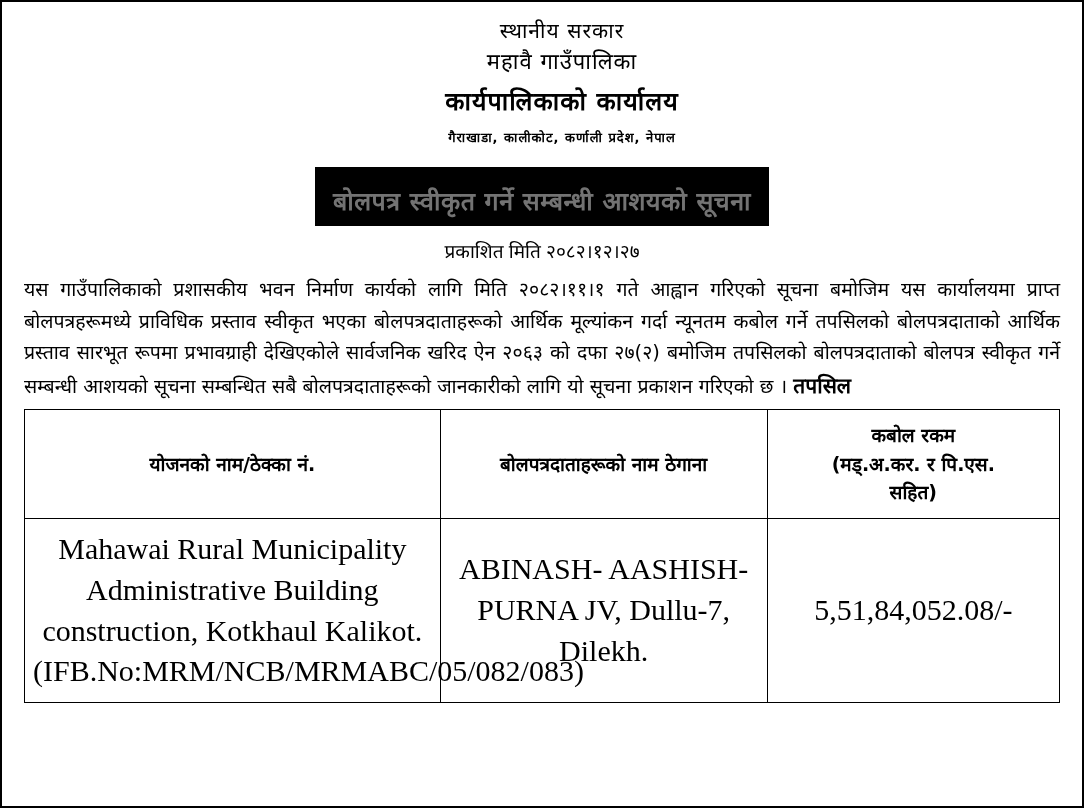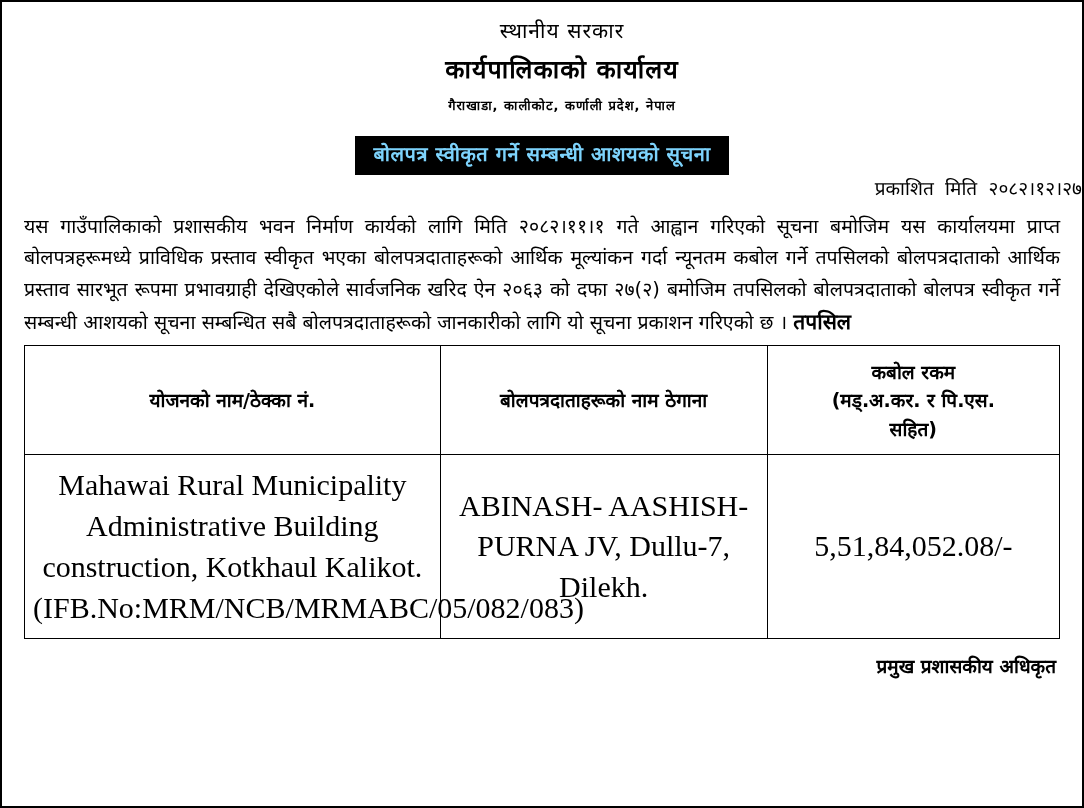--- a/index.html
+++ b/index.html
@@ -63,32 +63,33 @@
   }
 
   
   .title-wrap {
     text-align: center;
     margin-top: 20px;
   }
   .title-banner {
     display: inline-block;
     background: #000000;
-    color: #7dd3fc;
-    font-family: "DejaVu Sans", sans-serif;
-    font-weight: bold;
-    font-size: 20px;
+    color: #737373;
+    font-family: "DejaVu Sans", sans-serif;
+    font-weight: bold;
+    font-size: 25px;
     letter-spacing: 0.5px;
-    padding: 7px 18px 9px 18px;
+    padding: 21px 18px 9px 18px;
     line-height: 1.15;
   }
   .pub-date {
-    text-align: right;
-    font-family: Liberation Mono, monospace;
+    text-align: center;
+    font-family: Liberation Sans, sans-serif;
     font-size: 19px;
+    margin-top: 12px;
   }
 
   
   .body-para {
     font-family: "DejaVu Sans", sans-serif;
     font-size: 19.5px;
     line-height: 1.62;
     text-align: justify;
     padding: 10px 22px 0 22px;
     position: relative;
@@ -149,20 +150,21 @@
 </head>
 <body>
 
 <div class="page">
 
   <div class="header">
 
 
     <div class="header-lines">
       <div class="h-line h-gov">स्थानीय सरकार</div>
+      <div class="h-line h-muni">महावै गाउँपालिका</div>
       <div class="h-line h-office">कार्यपालिकाको कार्यालय</div>
       <div class="h-line h-addr">गैराखाडा, कालीकोट, कर्णाली प्रदेश, नेपाल</div>
     </div>
   </div>
 
   <div class="title-wrap">
     <div class="title-banner">बोलपत्र स्वीकृत गर्ने सम्बन्धी आशयको सूचना</div>
   </div>
 
   <div class="pub-date">प्रकाशित मिति २०८२।१२।२७</div>
@@ -188,15 +190,14 @@
       <tbody>
         <tr>
           <td class="col-a">Mahawai Rural Municipality Administrative Building construction, Kotkhaul Kalikot. (IFB.No:MRM/NCB/MRMABC/05/082/083)</td>
           <td class="col-b">ABINASH- AASHISH- PURNA JV, Dullu-7, Dilekh.</td>
           <td class="col-c amount-cell">5,51,84,052.08/-</td>
         </tr>
       </tbody>
     </table>
   </div>
 
-  <div class="footer">प्रमुख प्रशासकीय अधिकृत</div>
 
 </div>
 
 </body></html>

